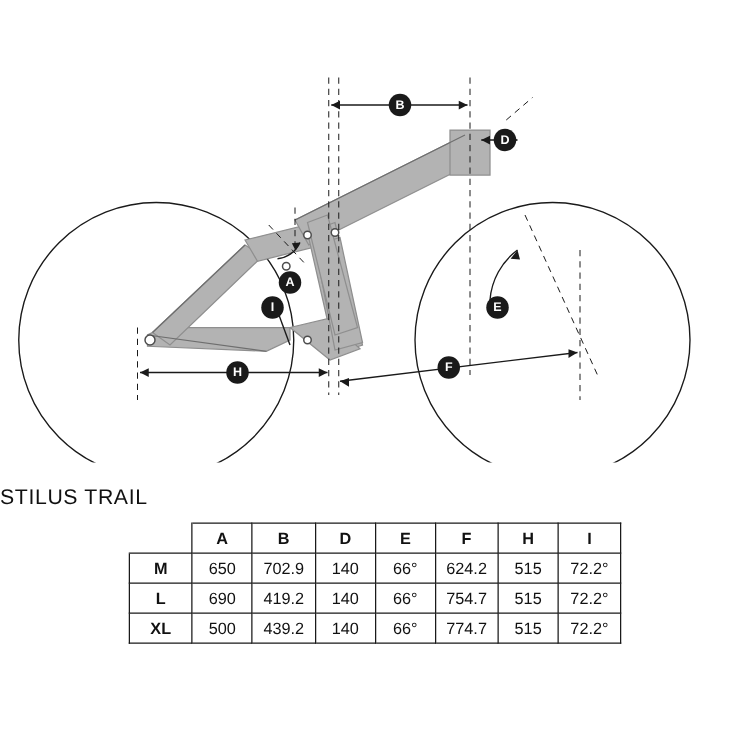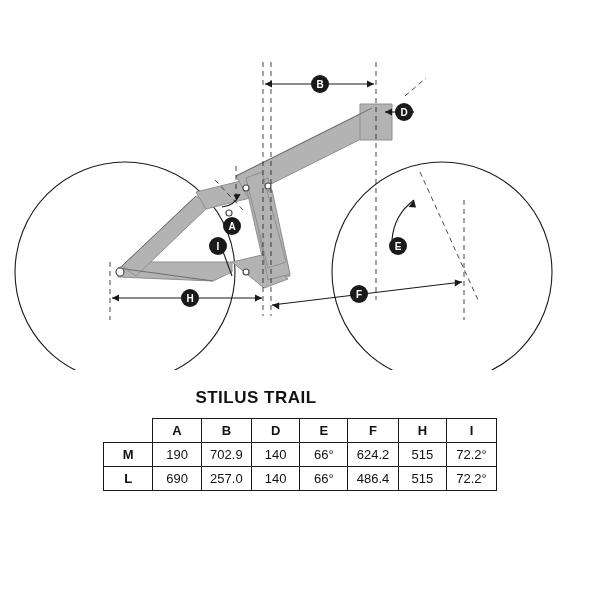--- a/index.html
+++ b/index.html
@@ -25,23 +25,23 @@
     left: 0;
     top: 0;
     width: 600px;
     height: 370px;
   }
   #title {
     position: absolute;
     left: 0;
     top: 388px;
     width: 512px;
-    text-align: center;
+    text-align: left;
     font-size: 17px;
-    font-weight: bold;
+    font-weight: normal;
     letter-spacing: 0.5px;
     color: #111111;
   }
   #table-wrap {
     position: absolute;
     left: 103px;
     top: 418px;
     width: 394px;
   }
   table.geo {
@@ -200,35 +200,45 @@
           <th class="col-d">D</th>
           <th class="col-d">E</th>
           <th class="col-d">F</th>
           <th class="col-d">H</th>
           <th class="col-d">I</th>
         </tr>
       </thead>
       <tbody>
         <tr>
           <th>M</th>
-          <td>190</td>
+          <td>650</td>
           <td>702.9</td>
           <td>140</td>
           <td>66°</td>
           <td>624.2</td>
           <td>515</td>
           <td>72.2°</td>
         </tr>
         <tr>
           <th>L</th>
           <td>690</td>
-          <td>257.0</td>
+          <td>419.2</td>
           <td>140</td>
           <td>66°</td>
-          <td>486.4</td>
+          <td>754.7</td>
+          <td>515</td>
+          <td>72.2°</td>
+        </tr>
+        <tr>
+          <th>XL</th>
+          <td>500</td>
+          <td>439.2</td>
+          <td>140</td>
+          <td>66°</td>
+          <td>774.7</td>
           <td>515</td>
           <td>72.2°</td>
         </tr>
       </tbody>
     </table>
   </div>
 
 </div>
 
 </body></html>

